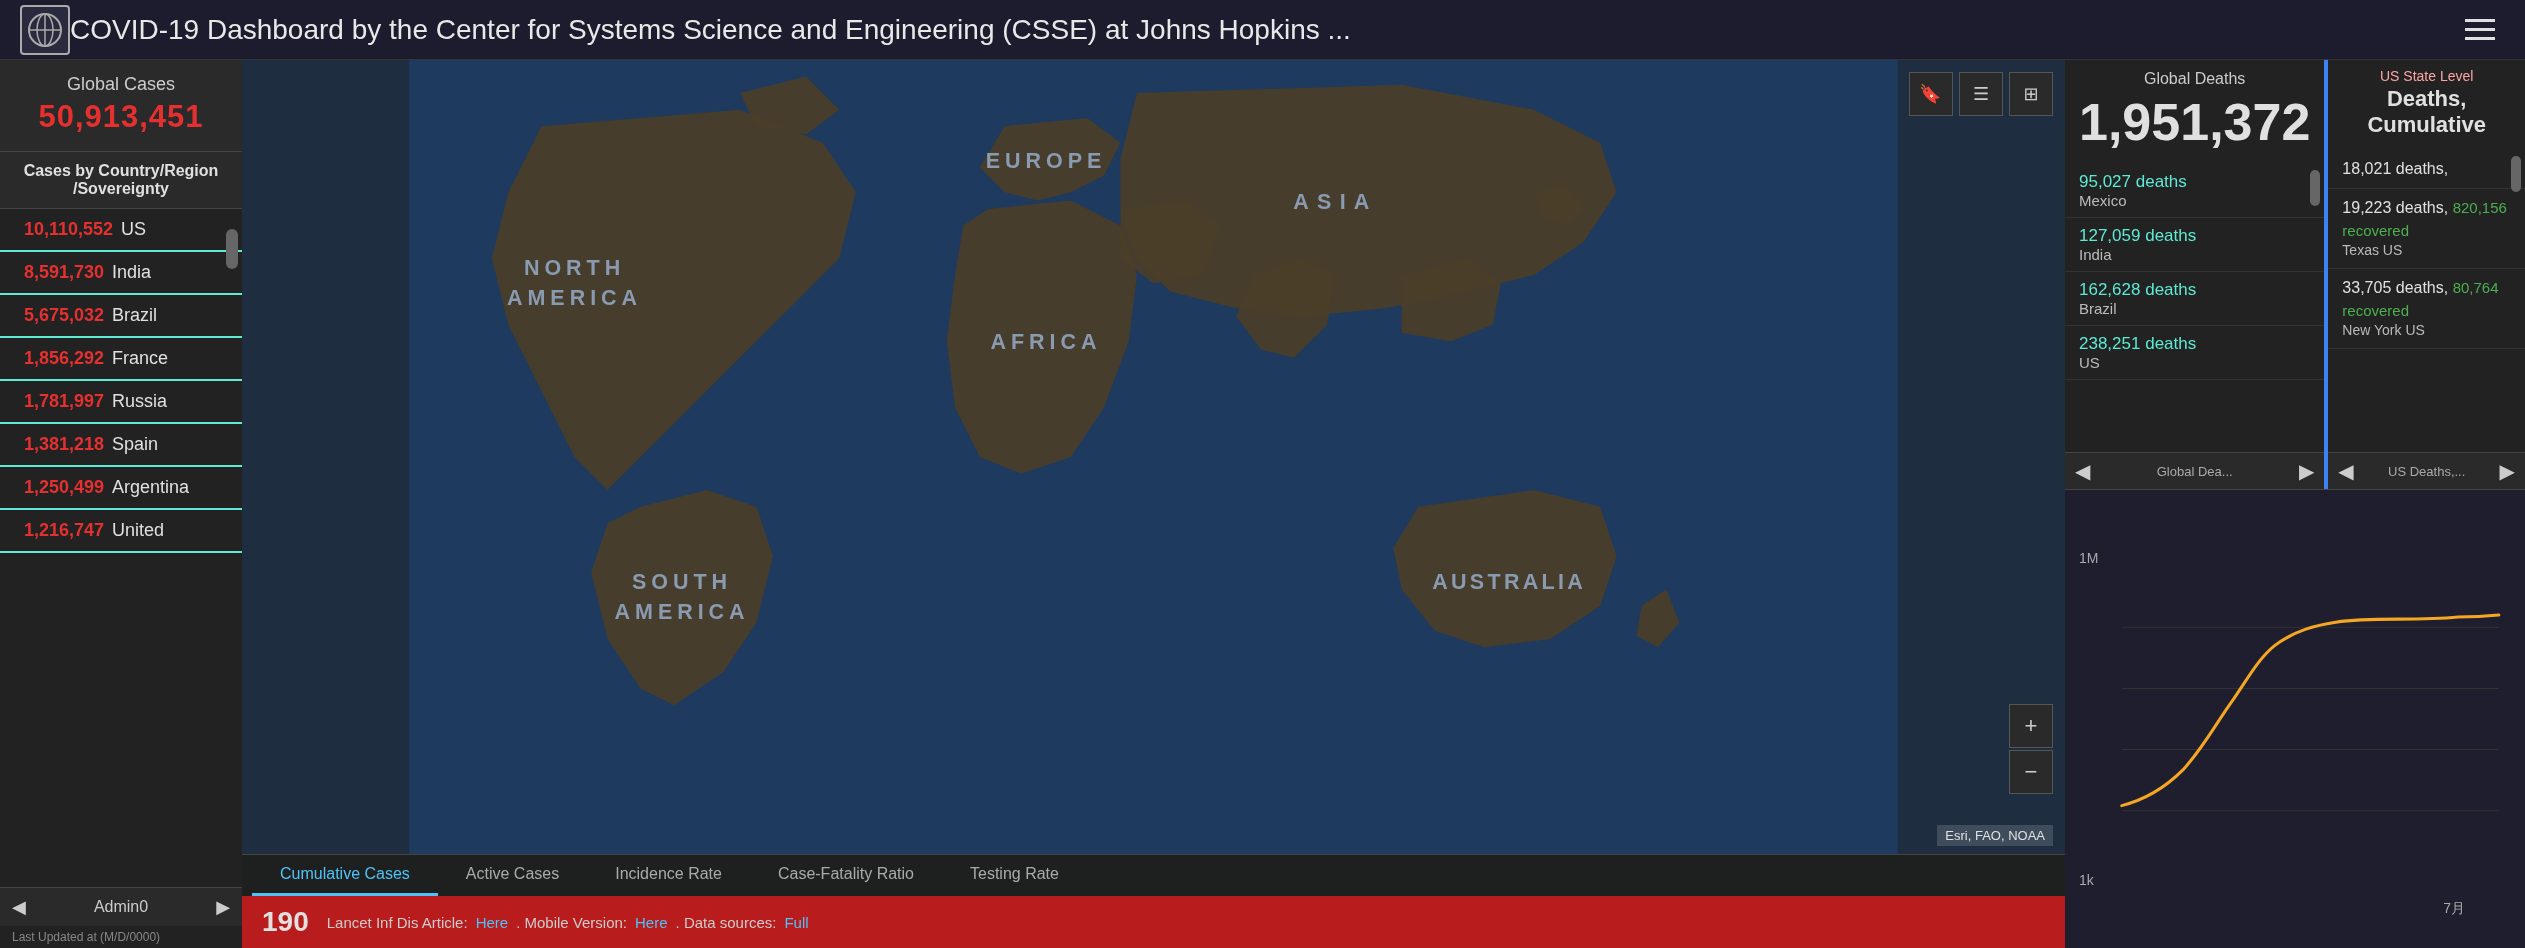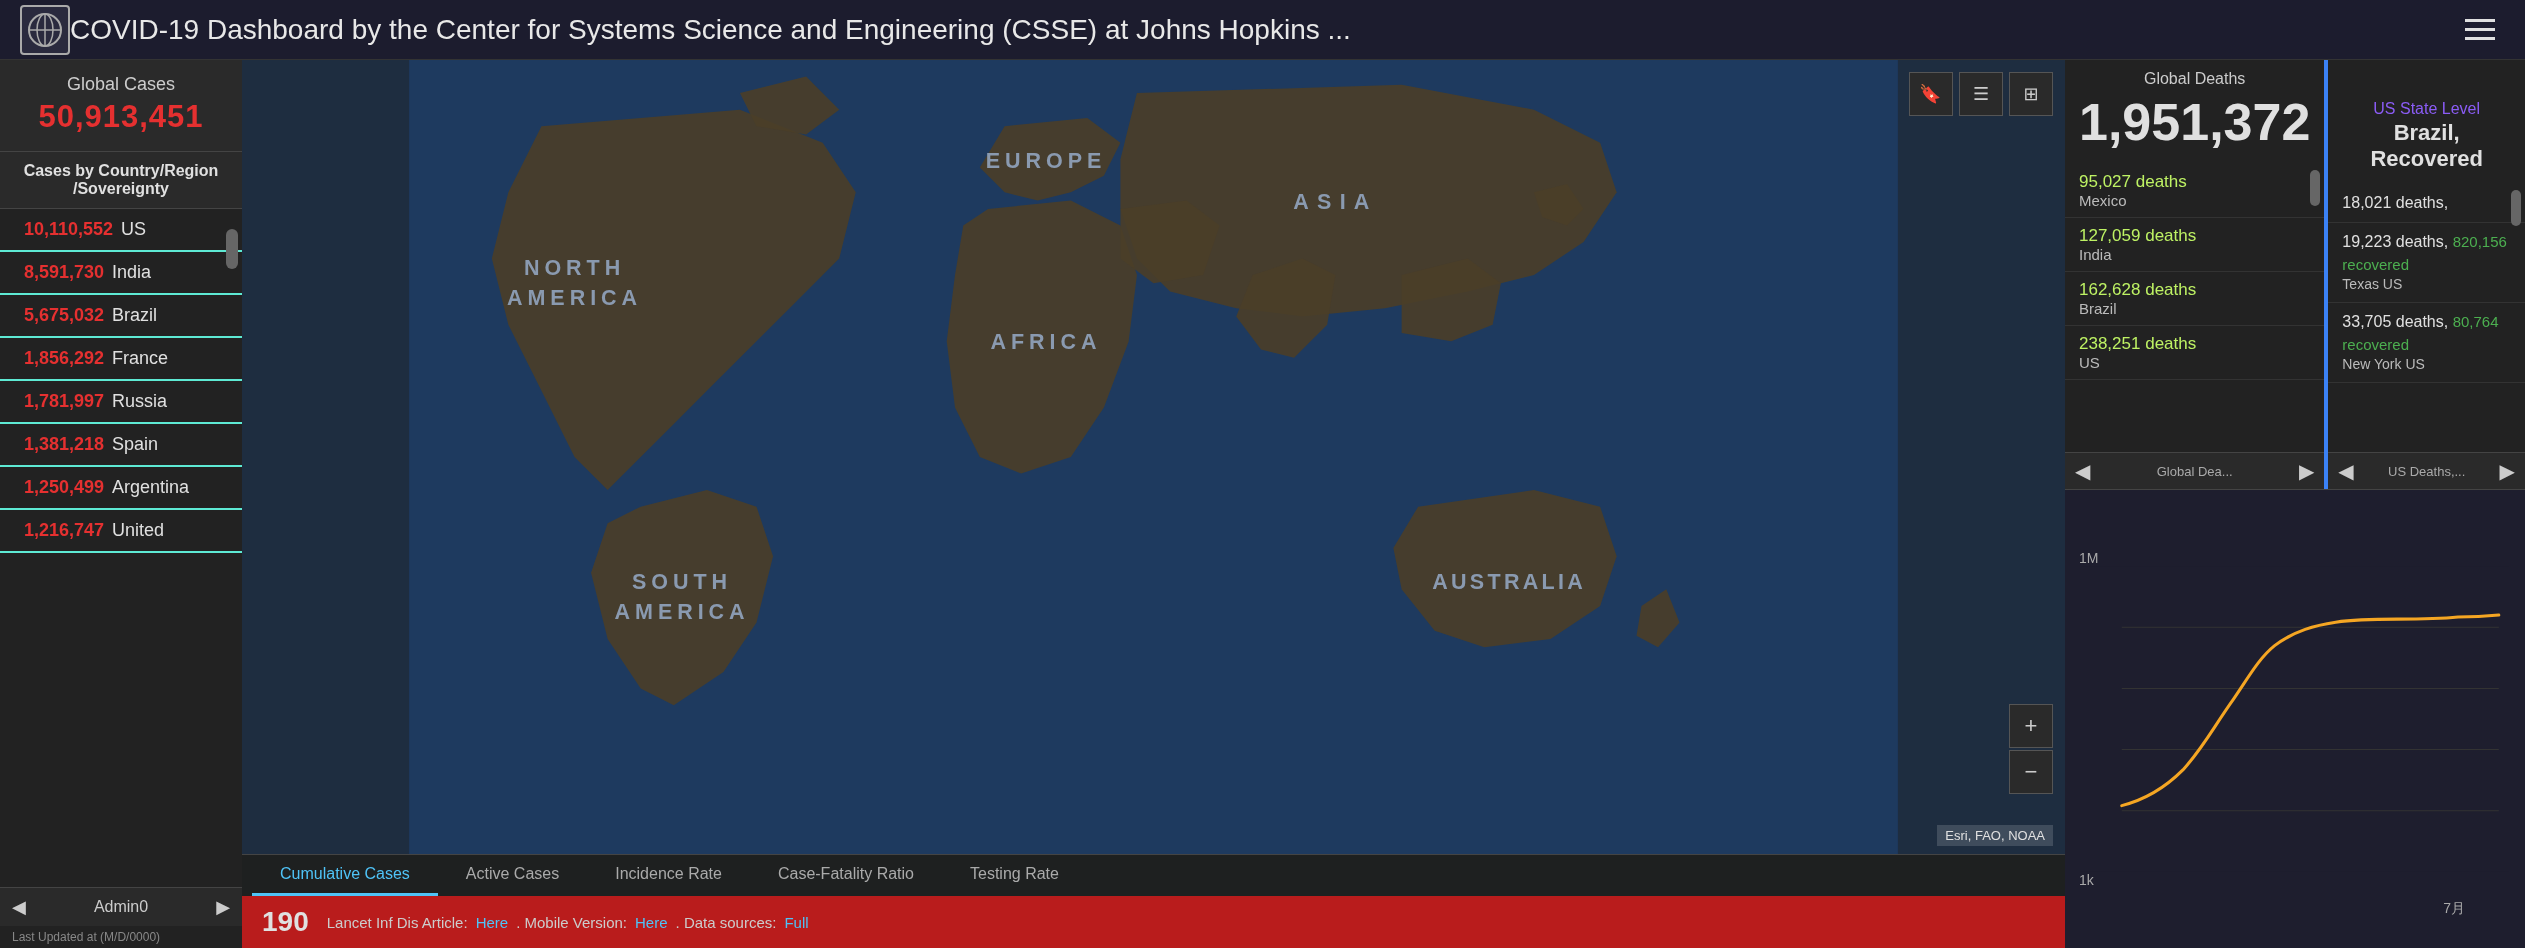--- a/index.html
+++ b/index.html
@@ -301,21 +301,21 @@
       padding: 4px 0;
       position: relative;
     }
     .death-item {
       padding: 8px 14px;
       border-bottom: 1px solid #333;
       font-size: 16px;
     }
     .death-count {
       font-size: 17px;
-      color: #bef264;
+      color: #5eead4;
     }
     .death-country {
       color: #bbb;
       font-size: 15px;
     }
     .death-scroll {
       position: absolute;
       right: 4px;
       top: 10px;
       width: 10px;
@@ -345,24 +345,23 @@
 
     
     .us-state-panel {
       flex: 1;
       background: #222;
       display: flex;
       flex-direction: column;
     }
     .us-panel-header {
       padding: 8px 14px 2px;
-      font-size: 16px;
-      color: #8b5cf6;
+      font-size: 14px;
+      color: #fca5a5;
       text-align: center;
-      margin-top: 32px;
     }
     .us-panel-title {
       padding: 0 14px 8px;
       font-size: 22px;
       font-weight: bold;
       color: #e0e0e0;
       text-align: center;
     }
     .us-state-list {
       flex: 1;
@@ -597,21 +596,21 @@
         </div>
         <div class="panel-nav">
           <button class="panel-arrow">◀</button>
           <span class="panel-nav-label">Global Dea...</span>
           <button class="panel-arrow">▶</button>
         </div>
       </div>
 
       <div class="us-state-panel">
         <div class="us-panel-header">US State Level</div>
-        <div class="us-panel-title">Brazil, Recovered</div>
+        <div class="us-panel-title">Deaths, Cumulative</div>
         <div class="us-state-list" id="us-state-list">
             <div class="us-state-item"><span class="us-deaths">18,021 deaths, </span><span class="us-recovered"></span><div style="color:#bbb;font-size:14px;"></div></div>
             <div class="us-state-item"><span class="us-deaths">19,223 deaths, </span><span class="us-recovered">820,156 recovered</span><div style="color:#bbb;font-size:14px;">Texas US</div></div>
             <div class="us-state-item"><span class="us-deaths">33,705 deaths, </span><span class="us-recovered">80,764 recovered</span><div style="color:#bbb;font-size:14px;">New York US</div></div>
           <div class="us-state-scroll"></div>
         </div>
         <div class="panel-nav">
           <button class="panel-arrow">◀</button>
           <span class="panel-nav-label">US Deaths,...</span>
           <button class="panel-arrow">▶</button>

